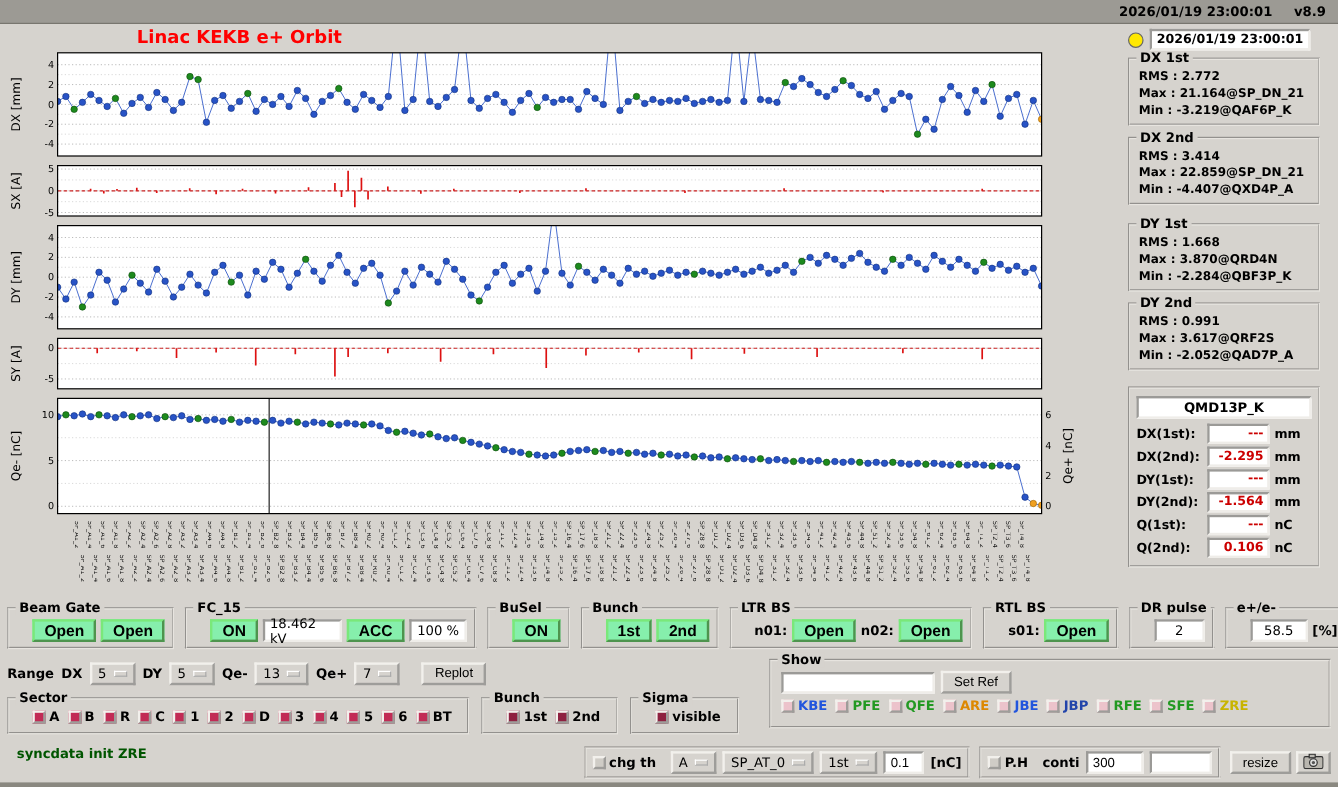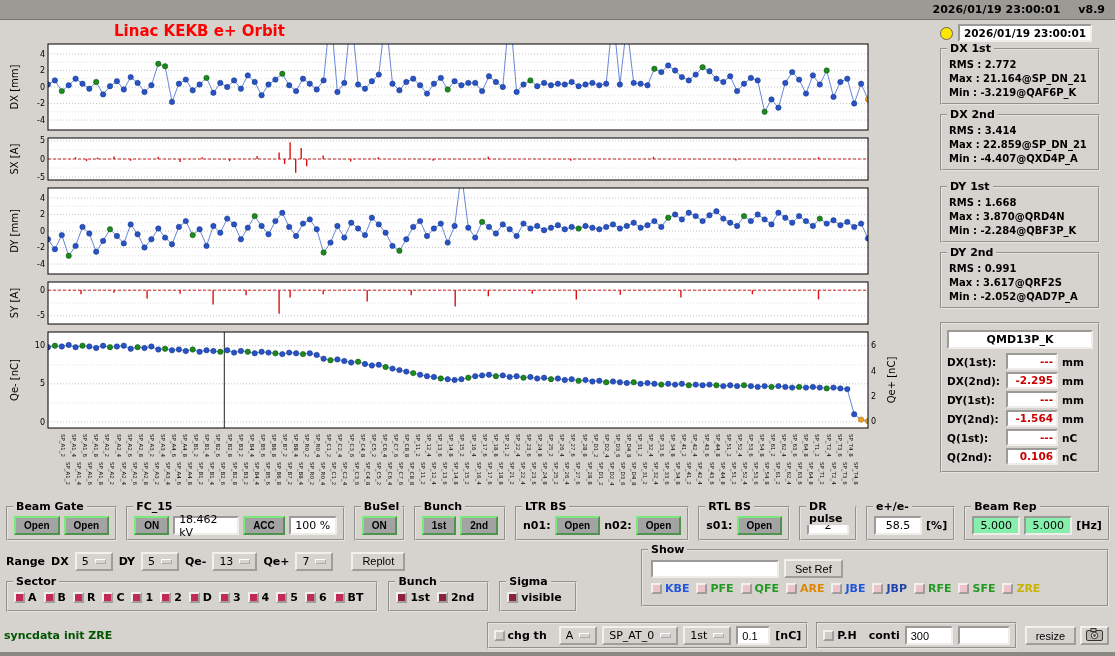--- a/index.html
+++ b/index.html
@@ -15,41 +15,41 @@
   .ylab,.ylab-r{width:16px;position:relative}
   .ylab-r{width:14px}
   .ylab span,.ylab-r span{position:absolute;top:50%;left:50%;transform:translate(-50%,-50%) rotate(-90deg);white-space:nowrap;font-size:10px}
   .plot{flex:1}
   .h90{height:90px}.h46{height:46px}.h100{height:100px}
   .plot svg{display:block;width:100%;height:100%}
   .bpmstrip{margin-left:48px;width:806px;height:58px;overflow:hidden}
   .bpmrow{display:flex;height:28px;overflow:hidden}
   .bpmrow.shift{margin-left:5px}
   .bpmrow span{flex:none;writing-mode:vertical-rl;font-size:5.5px;line-height:1;width:11.1px;height:28px;overflow:hidden;color:#111}
-  .gbox{position:relative;border:2px groove #e7e4df;padding:8px 6px 4px 6px;display:inline-flex;align-items:center;gap:4px}
+  .gbox{position:relative;border:2px groove #e7e4df;padding:8px 6px 4px 19px;display:inline-flex;align-items:center;gap:4px}
   .gtitle{position:absolute;top:-7px;left:5px;background:#d6d3ce;padding:0 3px;font-weight:bold;font-size:11px;line-height:12px}
-  .btn-green{background:#a3a3a3;border:2px outset #7ae87a;font-weight:bold;font-size:10px;height:19px;display:inline-flex;align-items:center;padding:0 8px;cursor:default}
+  .btn-green{background:#86efac;border:2px outset #7ae87a;font-weight:bold;font-size:13px;height:19px;display:inline-flex;align-items:center;padding:0 8px;cursor:default}
   .btn{background:#d6d3ce;border:2px outset #f2f0ec;font-size:11px;height:19px;display:inline-flex;align-items:center;padding:0 9px;cursor:default}
   .field{background:#fff;border:2px inset #efede9;height:19px;display:inline-flex;align-items:center;padding:0 4px;font-size:11px;justify-content:center}
   .field.pink{background:#86efac}
   .dd{background:#d6d3ce;border:2px outset #f2f0ec;height:19px;display:inline-flex;align-items:center;gap:6px;padding:0 5px;cursor:default}
   .dd .pill{width:11px;height:5px;background:#d6d3ce;border:1px outset #fff;display:inline-block}
   .cbitem{display:inline-flex;align-items:center;gap:3px;margin-right:7px}
   .cb{width:11px;height:11px;border:2px outset #f2f0ec;display:inline-block}
   .cblabel{font-weight:bold;font-size:11px}
   .blab{font-weight:bold}
   .row1{display:flex;align-items:flex-start;gap:9px;margin:14px 0 0 6px;padding-right:6px}
   .lower{display:flex;align-items:flex-start;margin:8px 0 0 6px;padding-right:6px}
   .lowerleft{flex:1}
   .rangebar{display:flex;align-items:center;gap:6px;height:24px}
   .row3{display:flex;gap:10px;margin-top:8px}
   .showbox{margin-left:auto;width:468px;display:block;padding:8px 2px 4px 8px}
   .showline{display:flex;align-items:center;margin-bottom:4px}
   .refinput{width:128px;height:18px;background:#fff;border:2px inset #efede9;font-size:11px;padding:0 3px}
-  .bottombar{display:flex;align-items:center;margin:10px 6px 0 4px}
+  .bottombar{display:flex;align-items:flex-start;margin:10px 6px 0 14px}
   .statusmsg{color:#005500;font-weight:bold}
   .botgroup{display:flex;align-items:center;gap:5px;border:2px groove #e7e4df;padding:2px 5px;margin-left:8px}
   .botright{margin-left:auto;display:flex;align-items:center}
   .tsrow{display:flex;align-items:center;gap:5px;margin-bottom:6px}
   .dot{width:13px;height:13px;border-radius:50%;background:#ffe800;border:1px solid #666;flex:none}
   .tsbox{background:#fff;border:2px inset #efede9;font-size:10.5px;font-weight:bold;padding:1px 4px;white-space:nowrap}
   .statbox{display:block;margin-bottom:9px;padding:8px 6px 3px 7px;width:160px}
   .statline{font-size:10px;font-weight:bold;line-height:14px;white-space:nowrap}
   .qmdbox{display:block;margin-top:4px;width:160px;padding:6px 5px 4px 5px}
   .qmdtitle{background:#fff;border:2px inset #efede9;text-align:center;font-weight:bold;font-size:11px;margin-bottom:4px;padding:1px 0}

